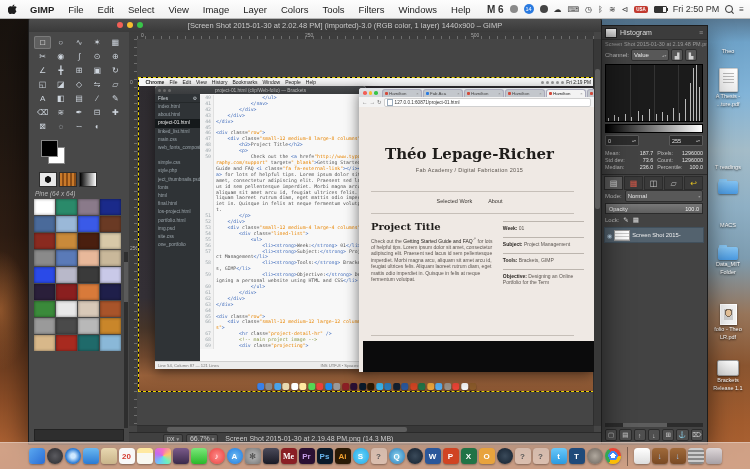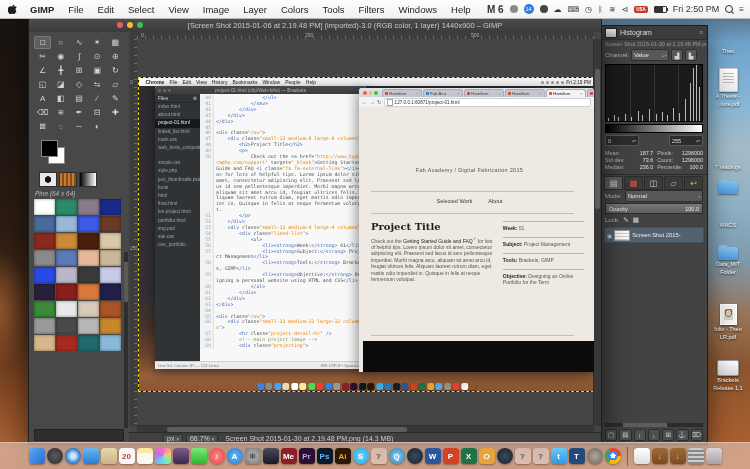--- a/index.html
+++ b/index.html
@@ -293,21 +293,21 @@
     </span>
   </div>
 
   <div class="gimp-win">
     <div class="titlebar">
       <span class="lights">
         <i class="r"></i>
         <i class="y"></i>
         <i class="g"></i>
       </span>
-      <span class="title">[Screen Shot 2015-01-06 at 2.19.48 PM] (imported)-3.0 (RGB color, 1 layer) 1440x900 – GIMP</span>
+      <span class="title">[Screen Shot 2015-01-30 at 2.02.48 PM] (imported)-3.0 (RGB color, 1 layer) 1440x900 – GIMP</span>
     </div>
 
     <div class="toolbox">
       <div class="tools" id="tools">
           <span class="tool active">□</span>
           <span class="tool">○</span>
           <span class="tool">∿</span>
           <span class="tool">✶</span>
           <span class="tool">▦</span>
           <span class="tool">✂</span>
@@ -627,20 +627,21 @@
             <div class="cbar">
               <span class="cnav">←</span>
               <span class="cnav">→</span>
               <span class="cnav">↻</span>
               <span class="omni">
                 <i class="pgico"></i>
                 <span>127.0.0.1:60871/project-01.html</span>
               </span>
             </div>
             <div class="cpage">
+              <div class="pname">Théo Lepage-Richer</div>
               <div class="psub">Fab Academy / Digital Fabrication 2015</div>
               <div class="phr phr1"></div>
               <div class="pnav" id="pnav">
                   <span>Selected Work</span>
                   <span>About</span>
                 </div>
               <div class="phr phr2"></div>
               <div class="pcols">
                 <div class="pleft">
                   <div class="ptitle">Project Title</div>
@@ -842,21 +843,21 @@
         <span class="dock-ic" style="background: linear-gradient(rgb(232, 216, 176), rgb(201, 180, 138));"></span>
         <span class="dock-ic" style="background: rgb(248, 248, 248); color: rgb(212, 58, 48);">20</span>
         <span class="dock-ic" style="background: linear-gradient(rgb(255, 233, 160) 30%, rgb(248, 248, 240) 30%);"></span>
         <span class="dock-ic" style="background: conic-gradient(rgb(246, 108, 192), rgb(252, 196, 106), rgb(106, 240, 192), rgb(106, 196, 252), rgb(196, 106, 240), rgb(246, 108, 192));"></span>
         <span class="dock-ic" style="background: linear-gradient(rgb(122, 90, 138), rgb(58, 42, 74));"></span>
         <span class="dock-ic" style="background: linear-gradient(rgb(122, 232, 122), rgb(42, 184, 42));"></span>
         <span class="dock-ic circle" style="background: radial-gradient(rgb(255, 138, 138), rgb(232, 65, 60));">♪</span>
         <span class="dock-ic circle" style="background: radial-gradient(rgb(106, 184, 240), rgb(31, 122, 224));">A</span>
         <span class="dock-ic" style="background: radial-gradient(rgb(187, 187, 187), rgb(119, 119, 119)); color: rgb(85, 85, 85);">✻</span>
         <span class="dock-ic" style="background: linear-gradient(rgb(74, 74, 90), rgb(26, 26, 36));"></span>
-        <span class="dock-ic" style="background: rgb(138, 31, 36);">Me</span>
+        <span class="dock-ic" style="background: rgb(138, 31, 36); font-family: Liberation Serif, serif;">Me</span>
         <span class="dock-ic" style="background: rgb(42, 16, 51); color: rgb(201, 160, 232);">Pr</span>
         <span class="dock-ic" style="background: rgb(10, 26, 42); color: rgb(106, 184, 240);">Ps</span>
         <span class="dock-ic" style="background: rgb(42, 26, 5); color: rgb(240, 160, 48);">Ai</span>
         <span class="dock-ic circle" style="background: radial-gradient(rgb(106, 212, 248), rgb(31, 168, 232));">S</span>
         <span class="dock-ic" style="background: rgba(255, 255, 255, 0.35); color: rgb(85, 85, 85);">?</span>
         <span class="dock-ic circle" style="background: radial-gradient(rgb(138, 212, 240), rgb(42, 122, 184));">Q</span>
         <span class="dock-ic circle" style="background: radial-gradient(rgb(58, 74, 90), rgb(20, 32, 46));"></span>
         <span class="dock-ic" style="background: rgb(43, 87, 154);">W</span>
         <span class="dock-ic" style="background: rgb(208, 68, 35);">P</span>
         <span class="dock-ic" style="background: rgb(33, 115, 70);">X</span>

